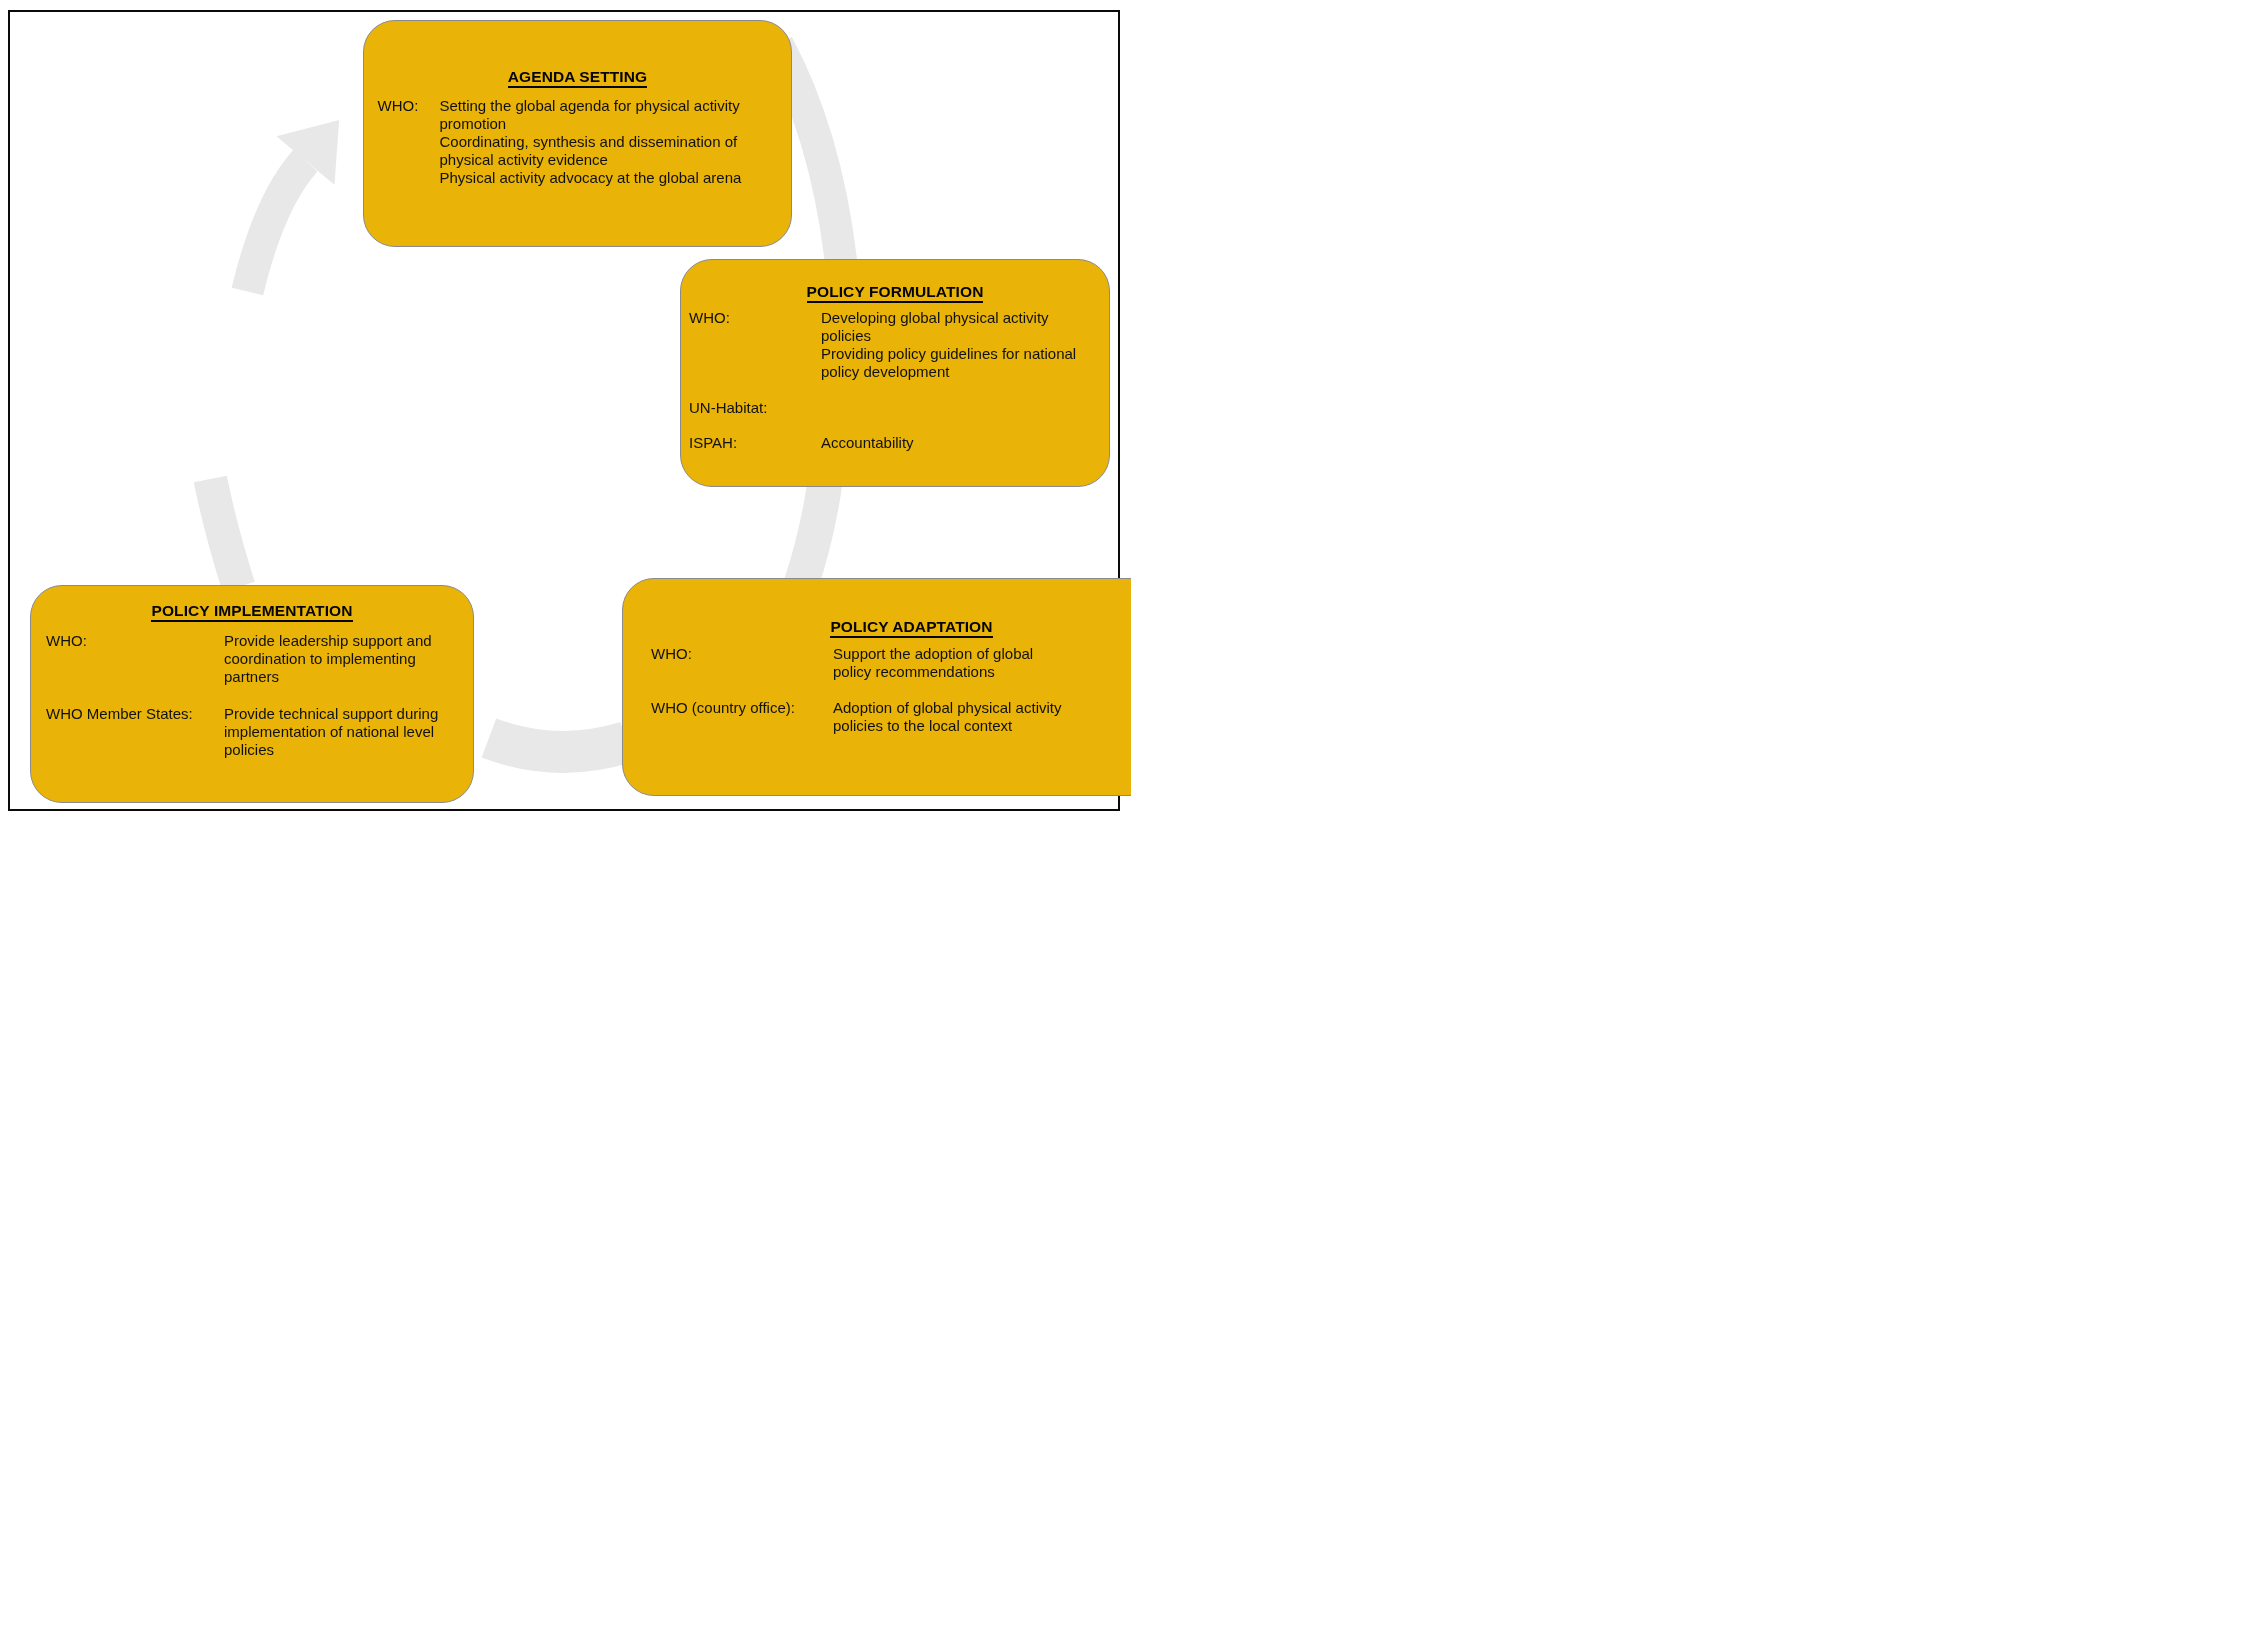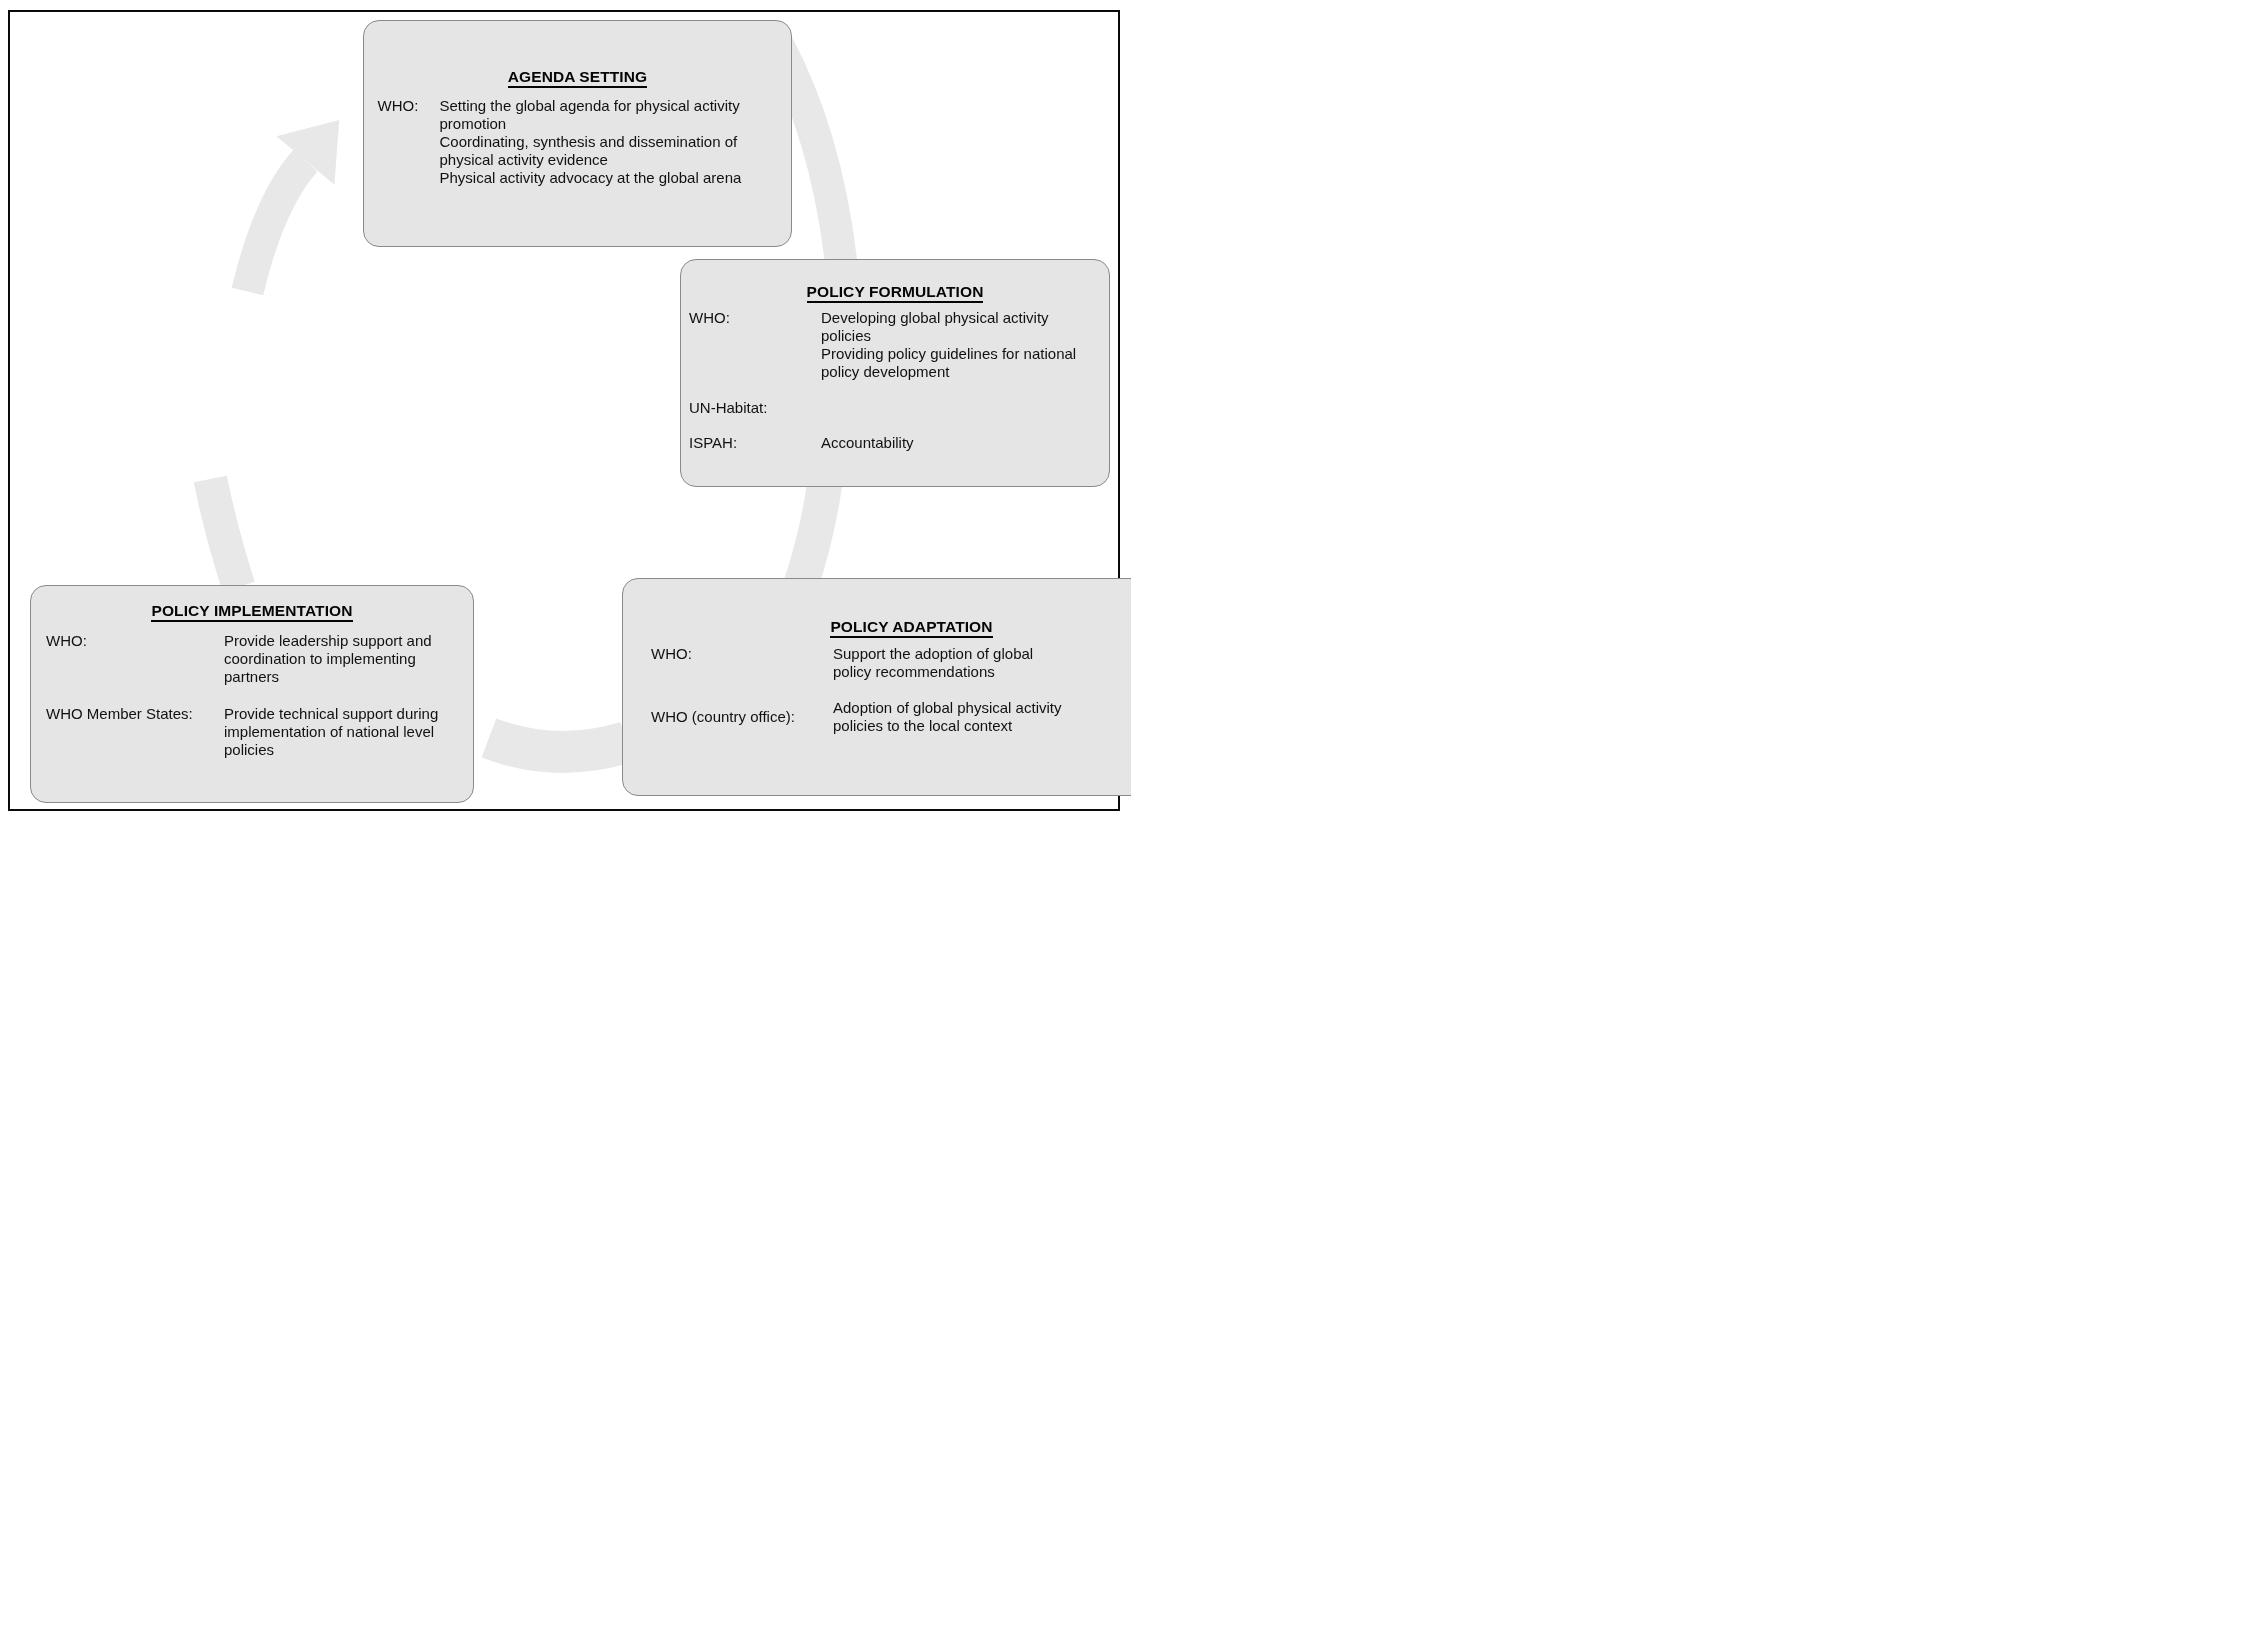--- a/index.html
+++ b/index.html
@@ -26,23 +26,23 @@
     z-index: 0;
   }
   .cycle-svg {
     position: absolute;
     left: 0;
     top: 0;
     z-index: 1;
   }
   .pbox {
     position: absolute;
-    background: #e5e5e5;
+    background: #eab308;
     border: 1.3px solid #8a8a8a;
-    border-radius: 16px;
+    border-radius: 32px;
     z-index: 2;
     box-sizing: border-box;
     color: #111111;
   }
   .pbox-title {
     text-align: center;
     font-weight: bold;
     font-size: 15.5px;
     letter-spacing: 0.1px;
     color: #050505;
@@ -100,21 +100,21 @@
   .box-implementation .row-label { width: 178px; }
   .box-implementation .row { margin-bottom: 19px; }
   .box-implementation .row:last-child { margin-bottom: 0; }
 
   
   .box-adaptation { left: 622px; top: 578px; width: 579px; height: 218px; }
   .box-adaptation .pbox-title { margin-top: 39px; }
   .box-adaptation .rows { margin-top: 9.4px; padding-left: 28px; padding-right: 5.4px; }
   .box-adaptation .row-label { width: 182px; }
   .box-adaptation .row { margin-bottom: 17.5px; }
-  .box-adaptation .row:last-child { margin-bottom: 0; align-items: center; }
+  .box-adaptation .row:last-child { margin-bottom: 0; }
 </style>
 </head>
 <body>
 
 <div class="canvas">
 
   <div class="frame"></div>
 
   <svg class="cycle-svg" width="1131" height="821" viewBox="0 0 1675 1217">
 

